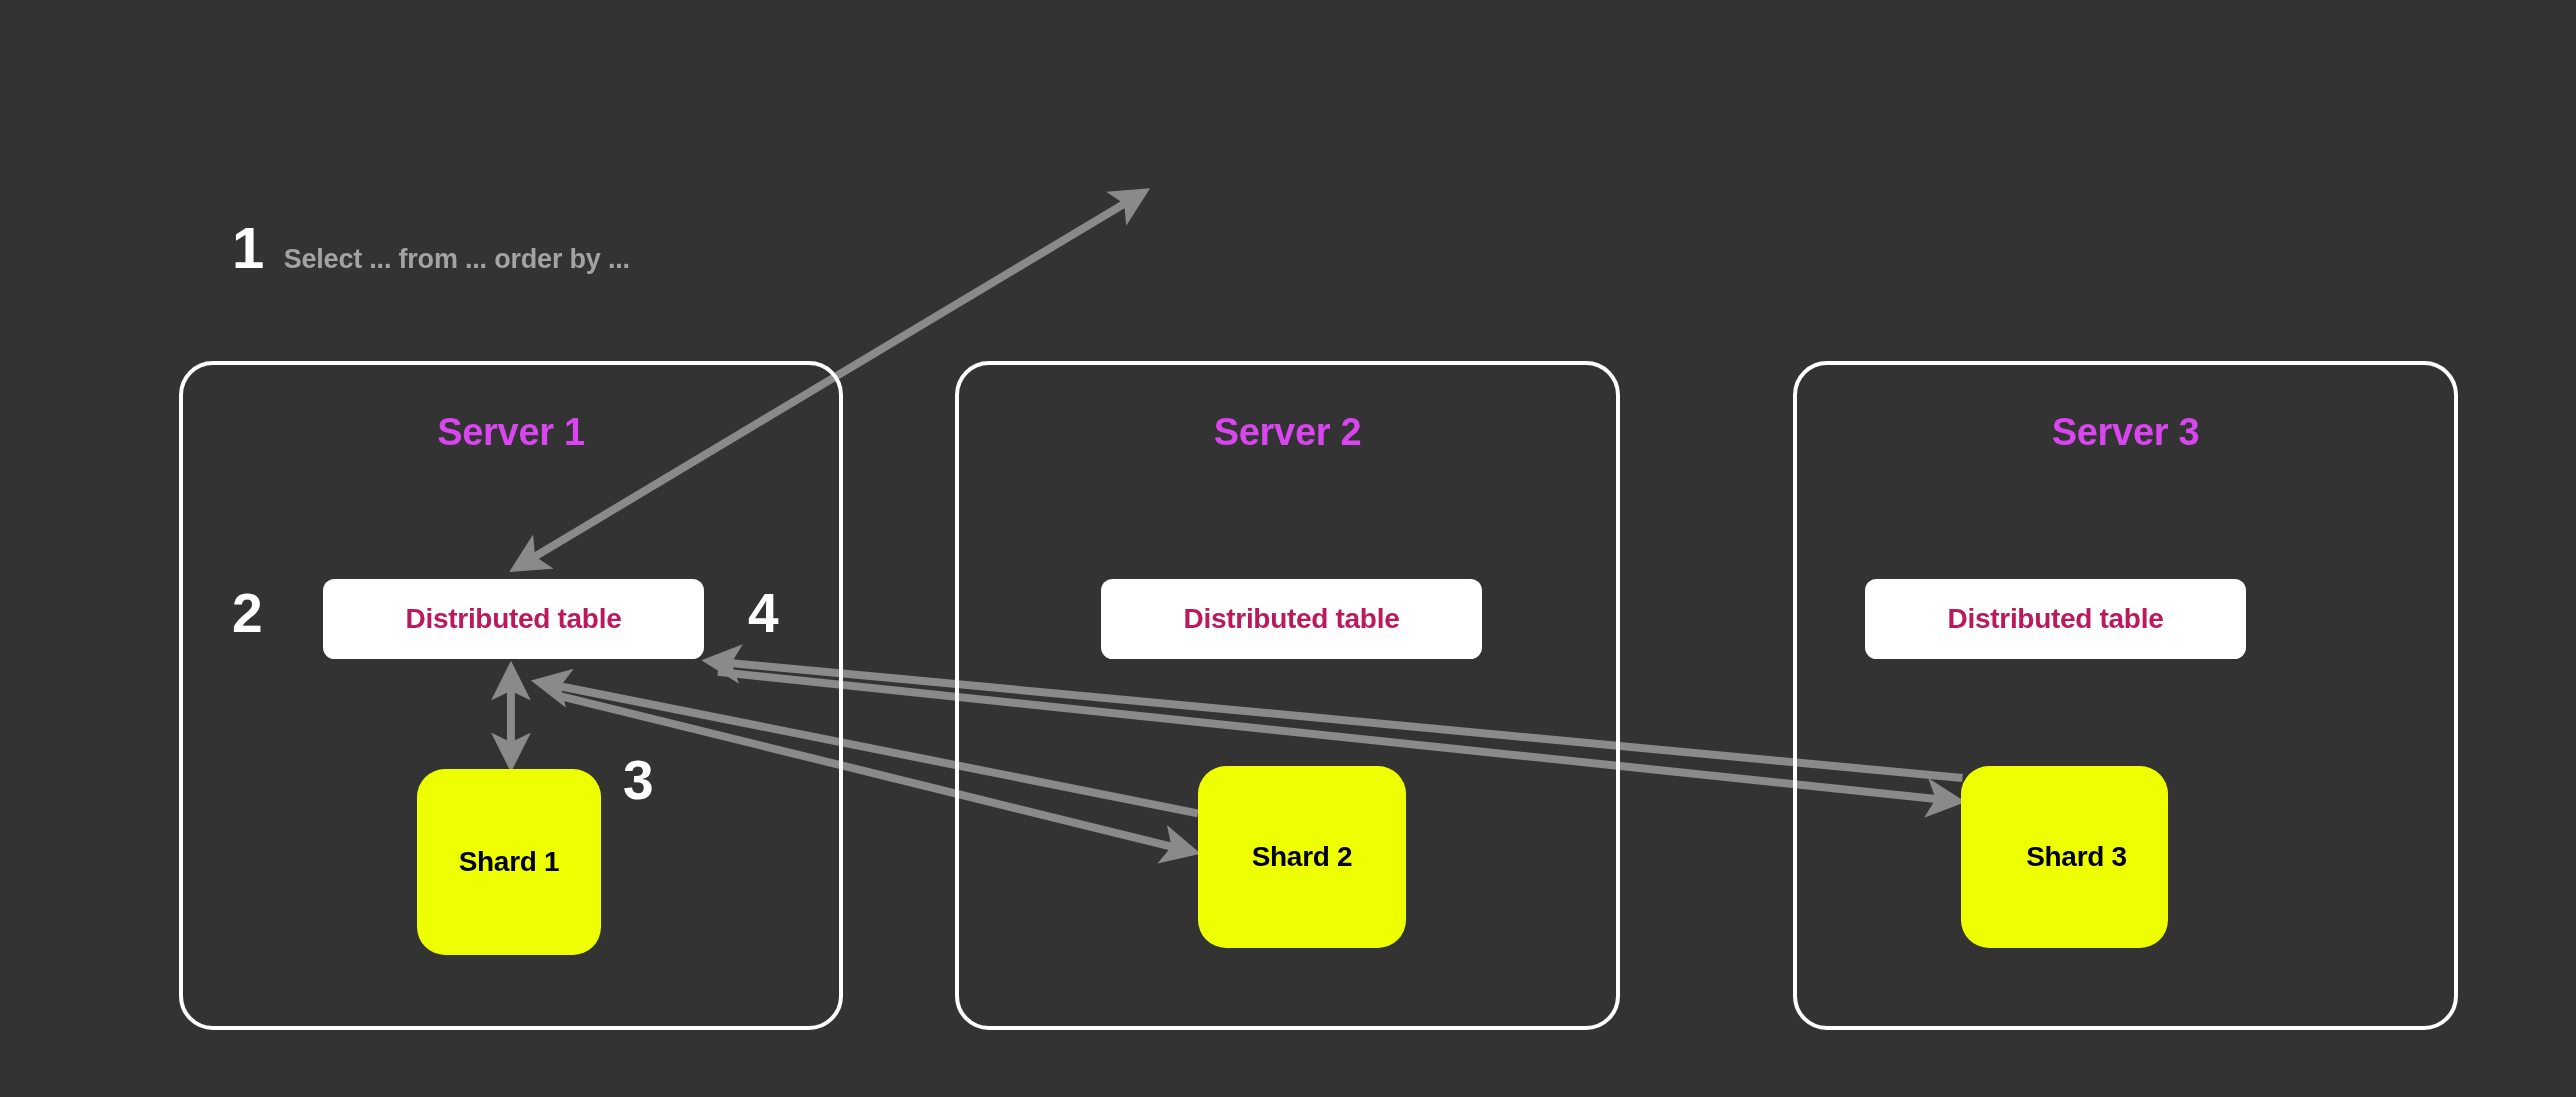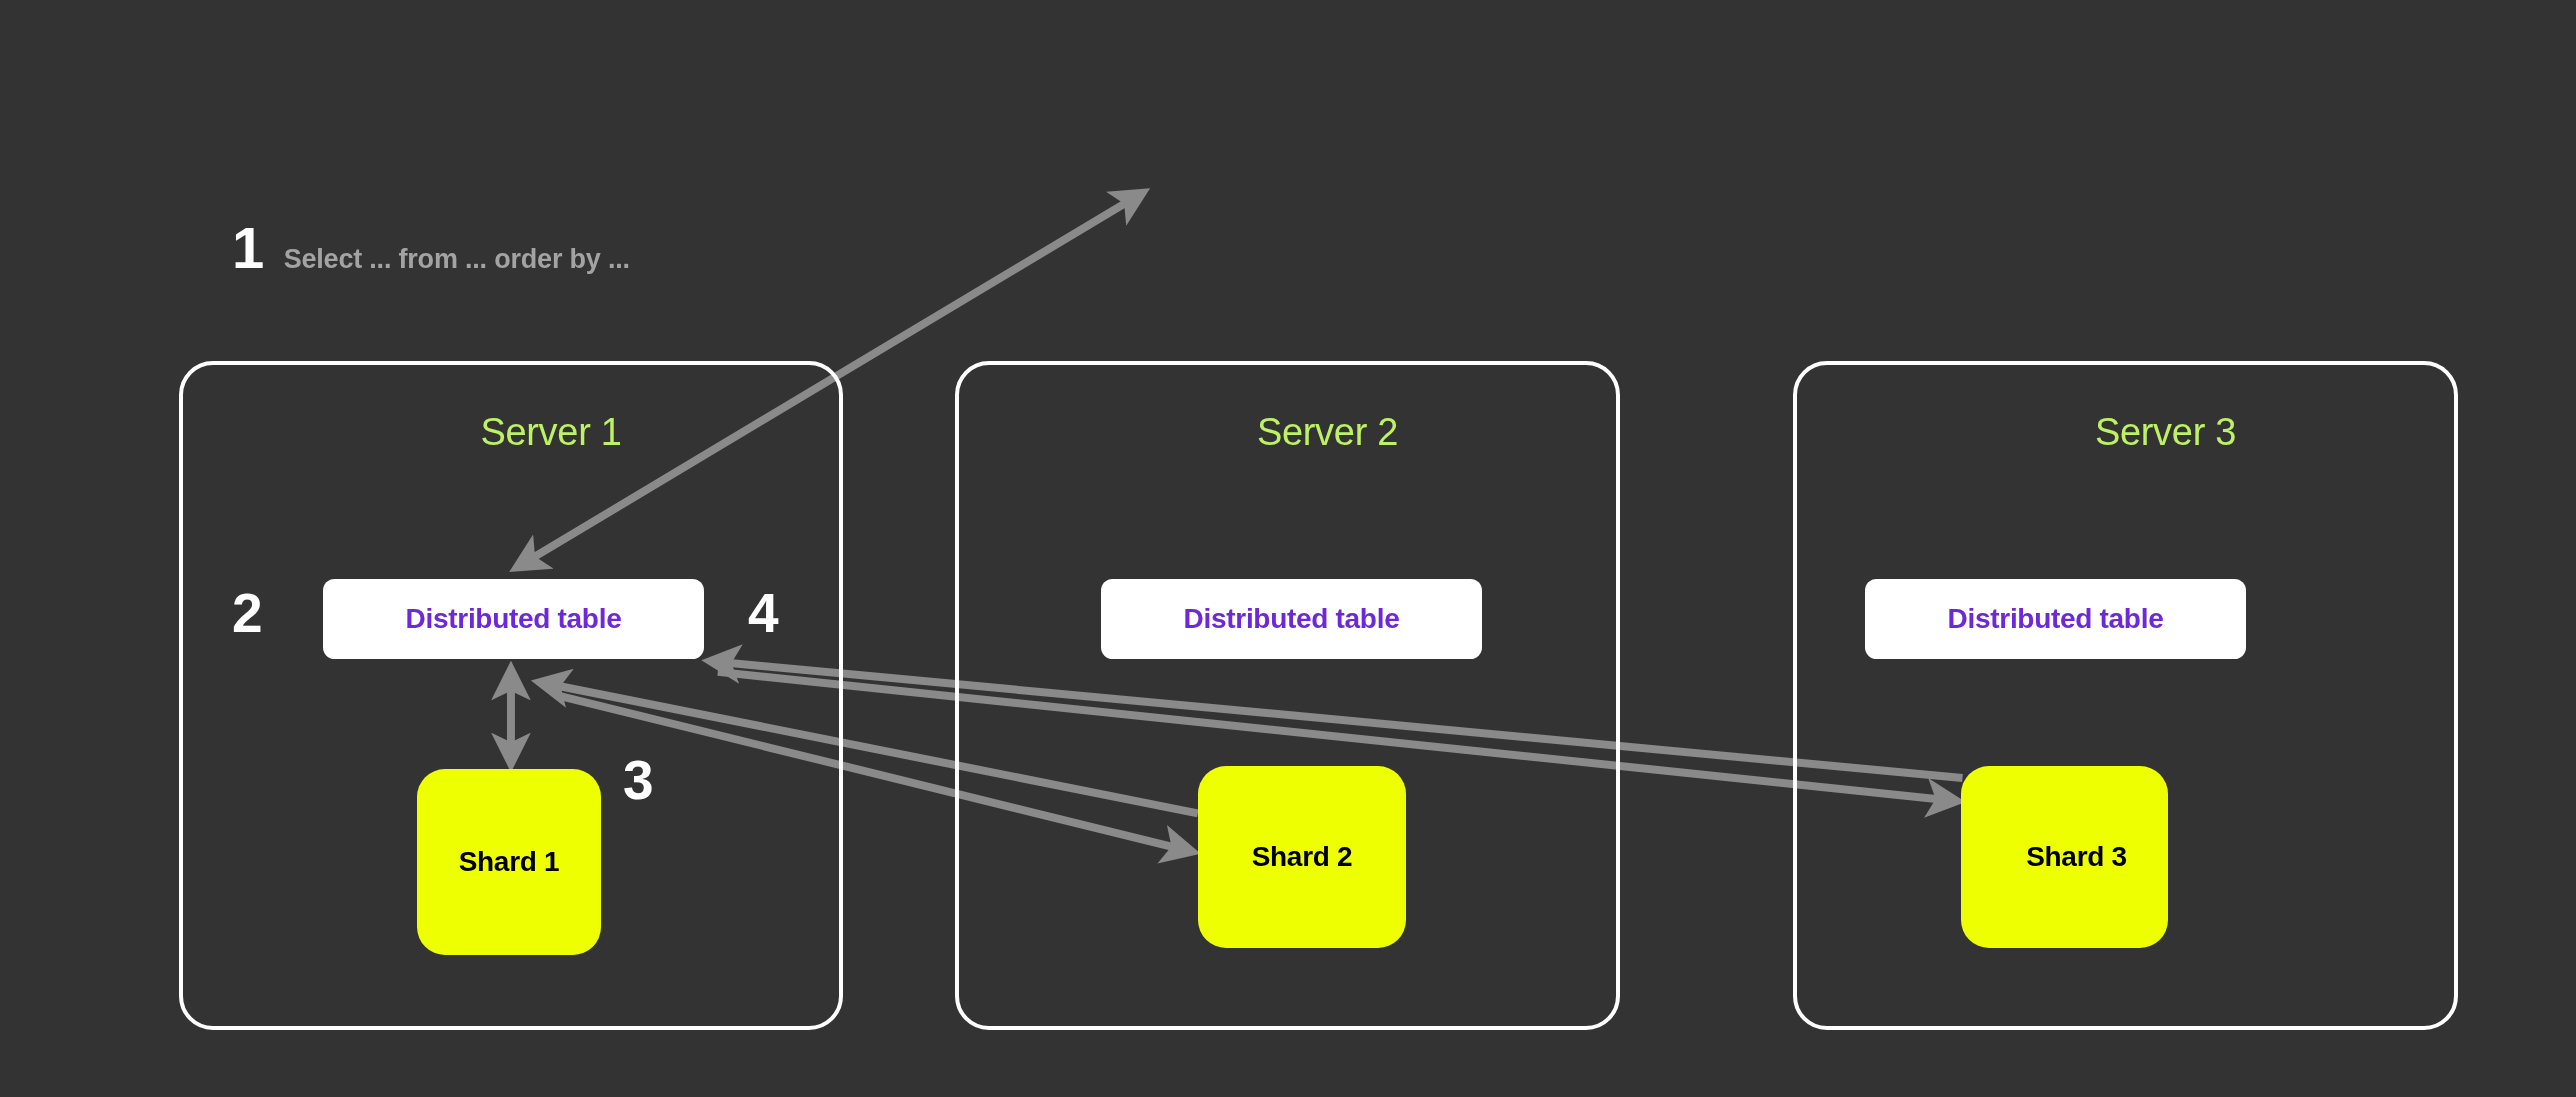--- a/index.html
+++ b/index.html
@@ -70,39 +70,38 @@
   #server-panel-1 { left: 179px;  top: 361px; width: 664px; height: 669px; }
   #server-panel-2 { left: 955px; top: 361px; width: 665px; height: 669px; }
   #server-panel-3 { left: 1793px; top: 361px; width: 665px; height: 669px; }
 
   .server-title {
     position: absolute;
     top: 46px;
     left: 0;
     width: 100%;
     text-align: center;
-    color: #bef264;
+    color: #d946ef;
     font-size: 38px;
-    font-weight: 400;
-    letter-spacing: -0.3px;
-    margin-left: 40px;
+    font-weight: 700;
+    letter-spacing: -0.3px;
   }
 
   
   .dist-table {
     position: absolute;
     background: #FFFFFF;
     border-radius: 11.5px;
     display: flex;
     align-items: center;
     justify-content: center;
     box-sizing: border-box;
   }
   .dist-table-label {
-    color: #6d28d9;
+    color: #be185d;
     font-size: 28px;
     font-weight: bold;
     letter-spacing: -0.3px;
     white-space: nowrap;
   }
   #dist-table-1 { left: 323px;  top: 579px; width: 381px; height: 80px; }
   #dist-table-2 { left: 1101px; top: 579px; width: 381px; height: 80px; }
   #dist-table-3 { left: 1865px; top: 579px; width: 381px; height: 80px; }
 
   

